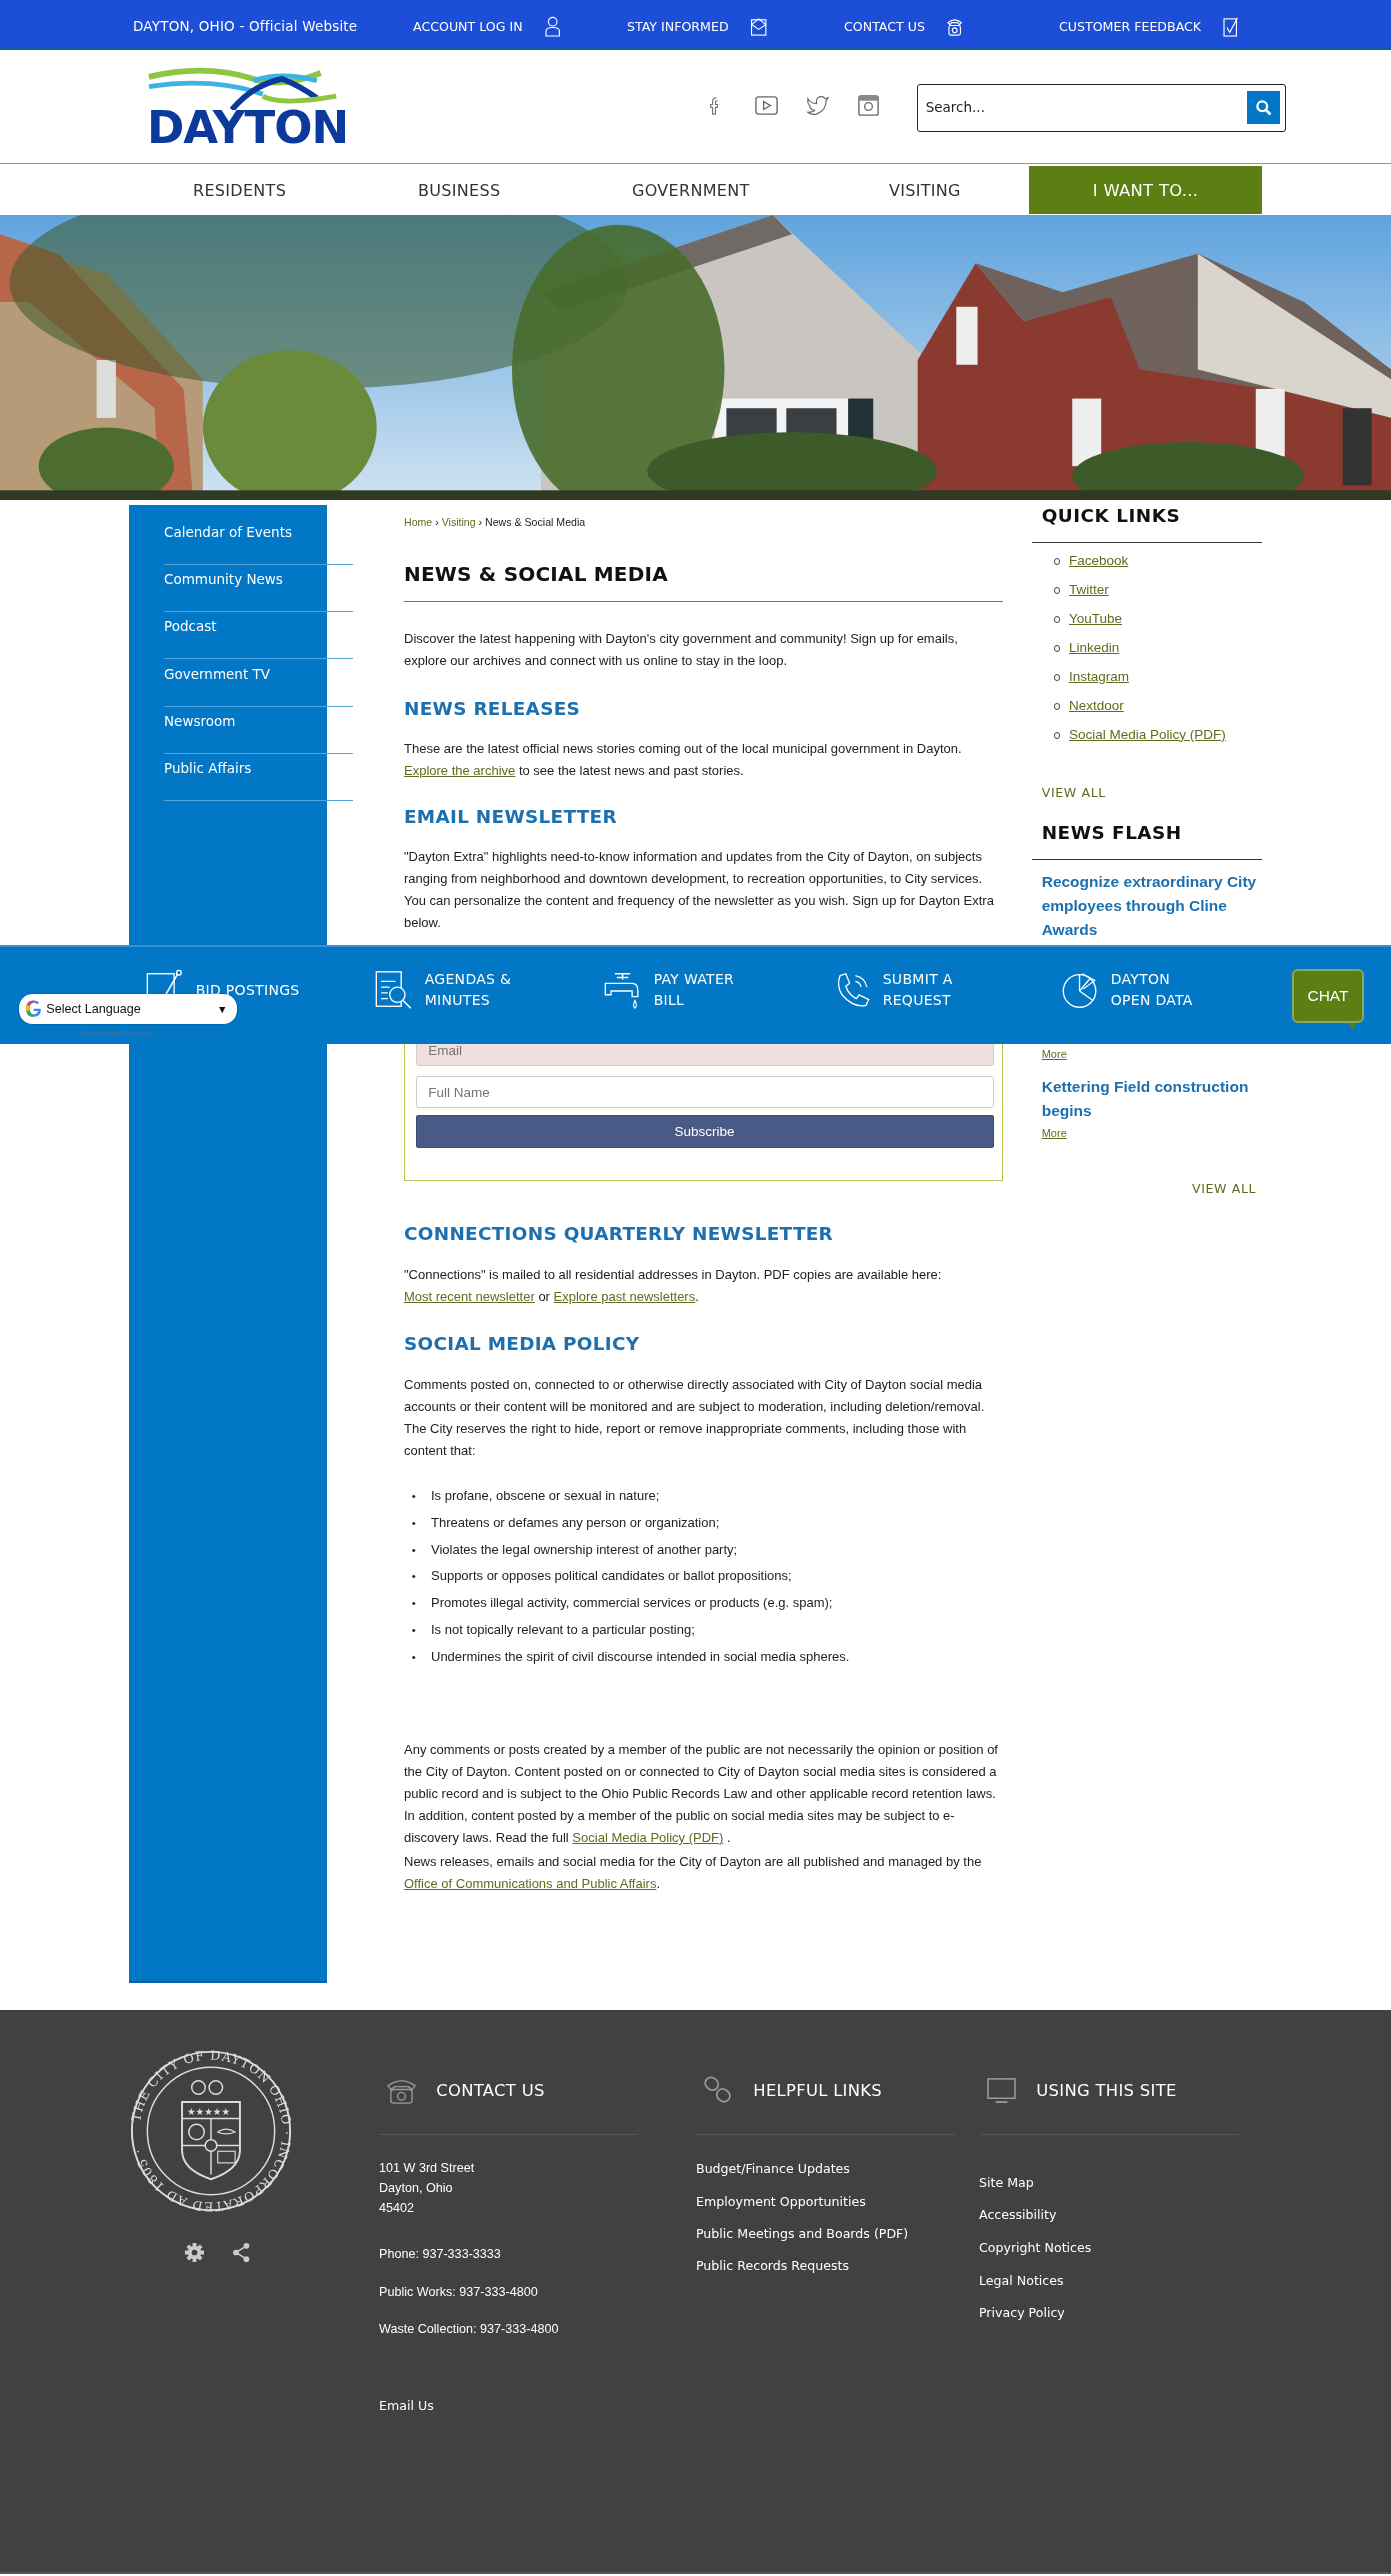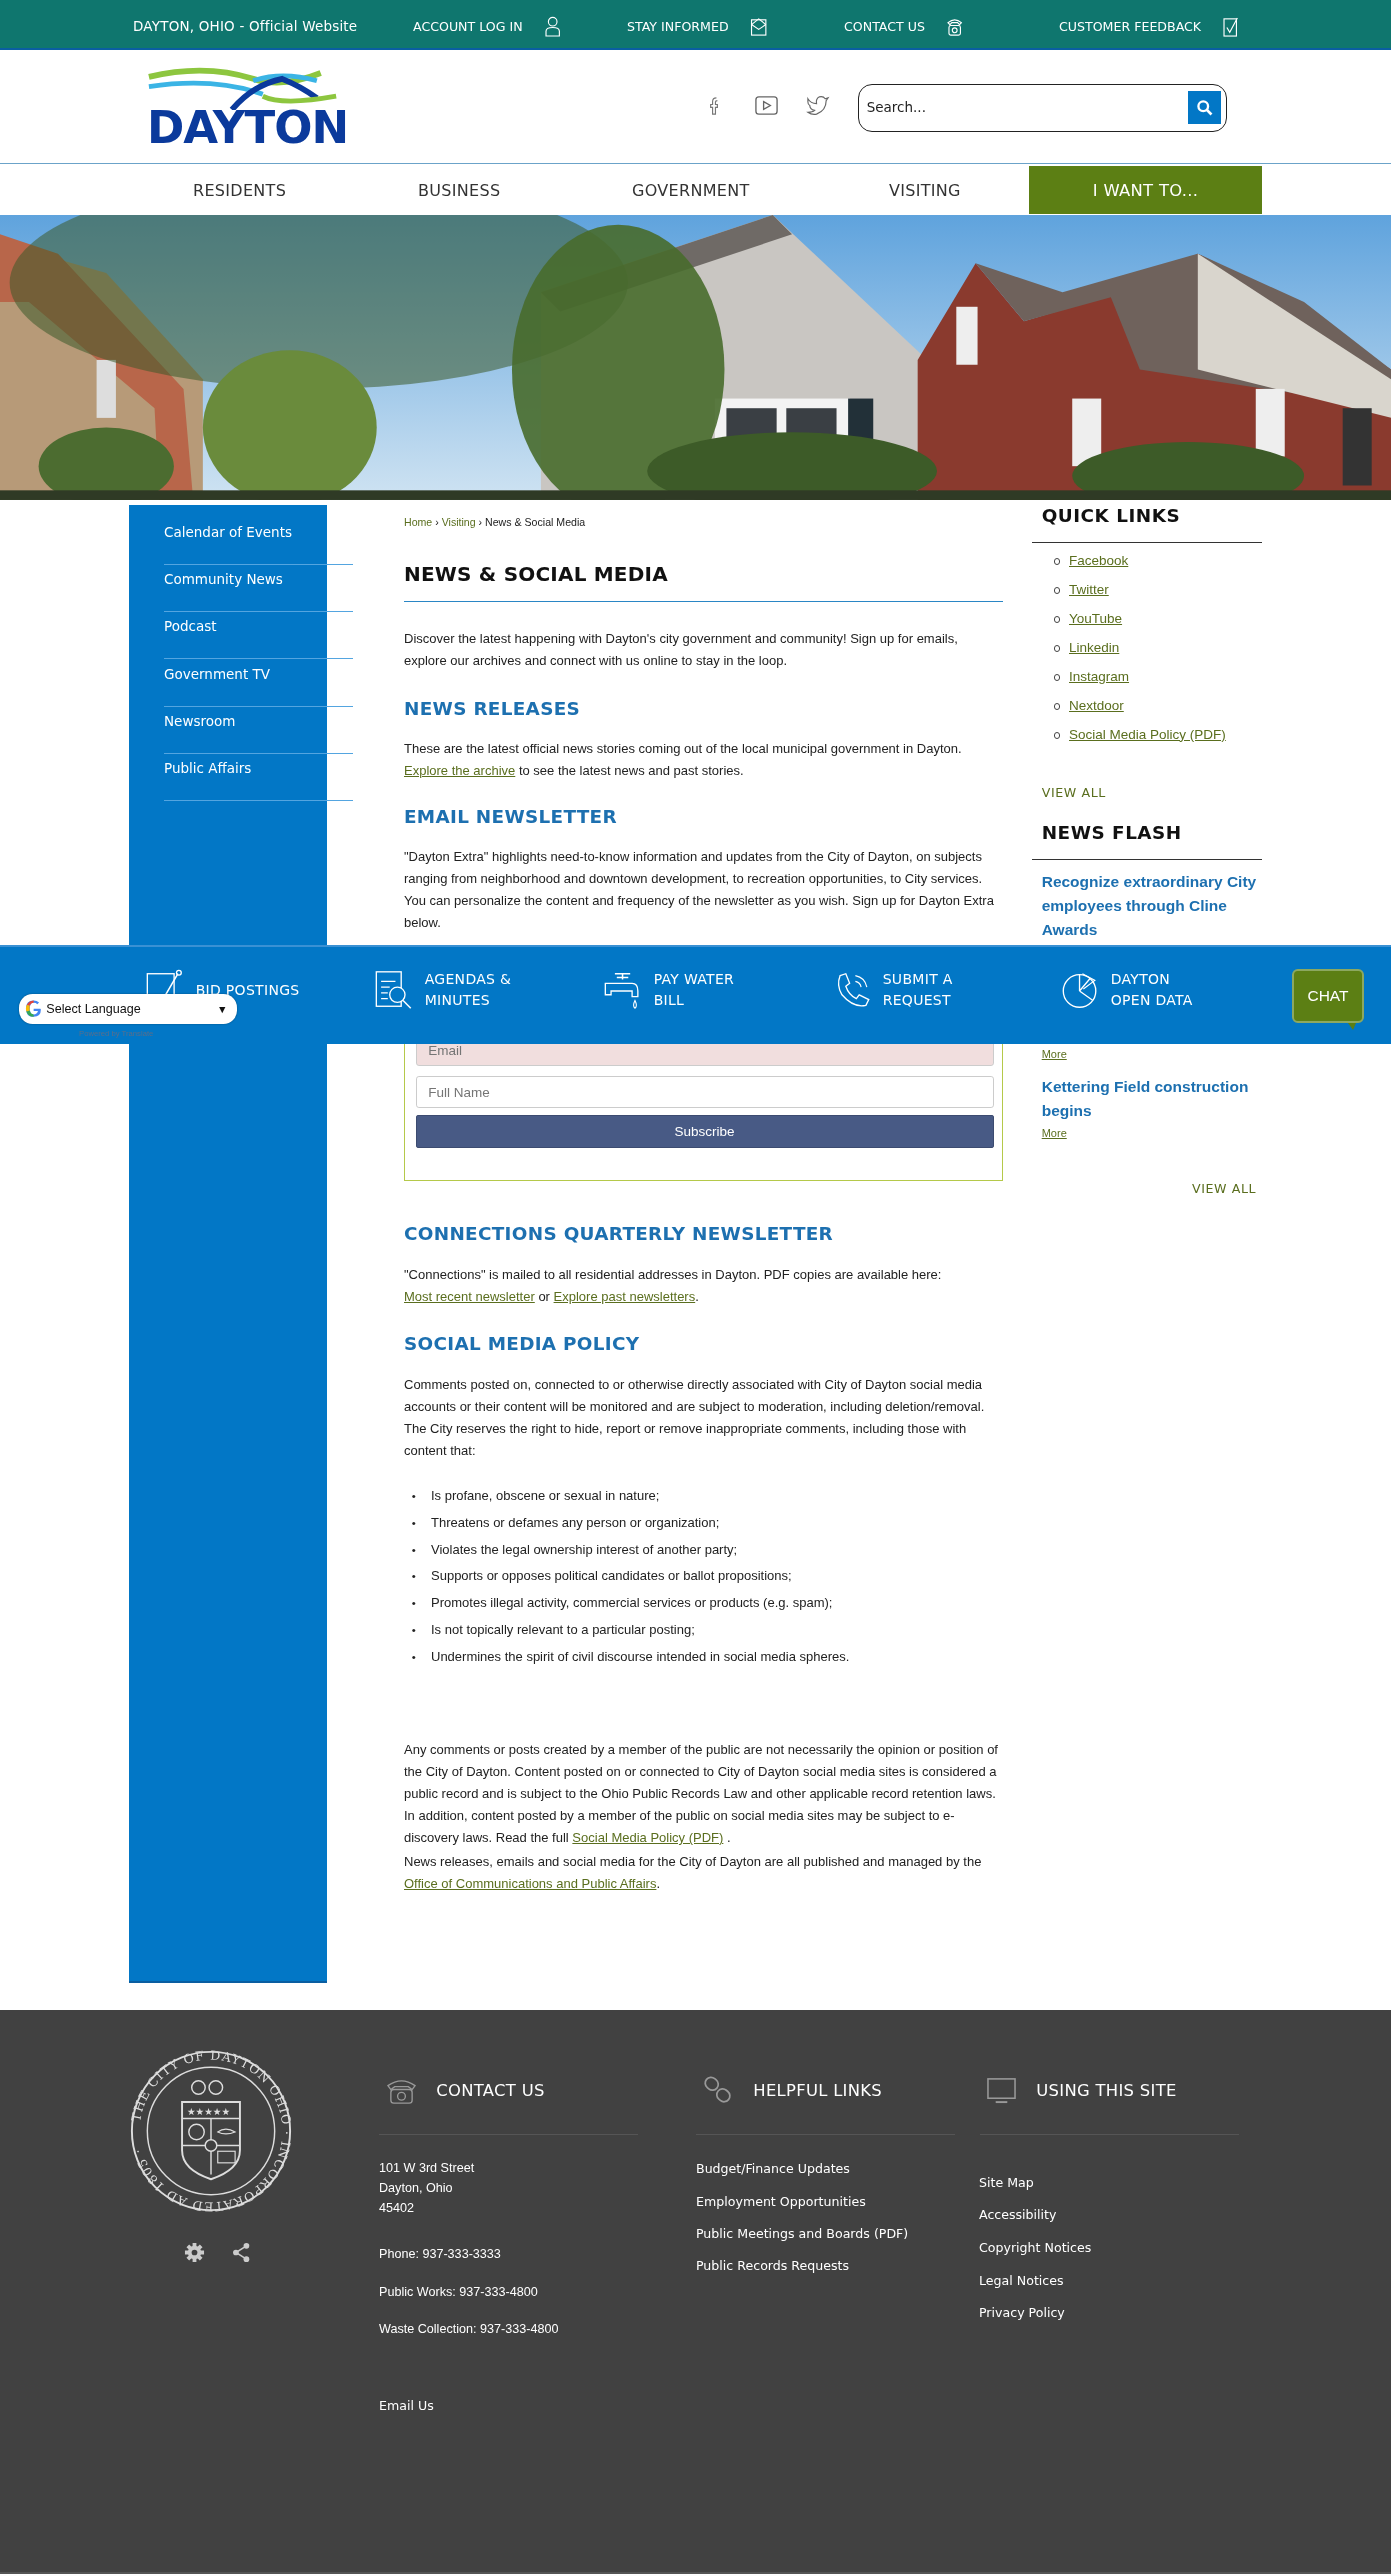--- a/index.html
+++ b/index.html
@@ -1,31 +1,31 @@
 <!DOCTYPE html>
 <html><head>
   <meta charset="utf-8">
   <style>
     * { box-sizing: border-box; margin: 0; padding: 0; }
     body { width: 1391px; height: 2576px; position: relative; background: #fff; font-family: "Liberation Sans", sans-serif; color: #222; overflow: hidden; }
     a { color: #5a6e1e; text-decoration: underline; }
     .abs { position: absolute; }
 
     
-    .topbar { position: absolute; left: 0; top: 0; width: 1391px; height: 50px; background: #0f766e; border-bottom: 2.9px solid #0a5ea1; }
+    .topbar { position: absolute; left: 0; top: 0; width: 1391px; height: 50px; background: #1d4ed8; border-bottom: 2.9px solid #0a5ea1; }
     .topbar .site-title { position: absolute; left: 133px; top: 18.4px; color: #fff; font-family: "DejaVu Sans", sans-serif; font-size: 13.5px; letter-spacing: 0.2px; }
     .topbar .tlink { position: absolute; top: 15.5px; color: #fff; font-family: "DejaVu Sans", sans-serif; font-size: 12.6px; display: flex; align-items: center; gap: 21px; }
     .topbar .tlink svg { width: 17.4px; height: 21px; }
 
     
     .header { position: absolute; left: 0; top: 50px; width: 1391px; height: 114px; background: #fff; border-bottom: 1.9px solid #6ba3c9; }
     .logo { position: absolute; left: 147px; top: 17.4px; width: 193px; height: 85px; }
     .logo-text { position: absolute; left: 0; top: 37px; font-family: "DejaVu Sans", sans-serif; font-weight: bold; font-size: 45px; color: #0b3a9c; letter-spacing: -1px; line-height: 48px; }
     .social { position: absolute; top: 43px; width: 25px; height: 25px; }
-    .search { position: absolute; left: 858px; top: 34px; width: 369px; height: 48px; border: 1.9px solid #222; border-radius: 14px; background: #fff; }
+    .search { position: absolute; left: 917px; top: 34px; width: 369px; height: 48px; border: 1.9px solid #222; border-radius: 3px; background: #fff; }
     .search input { position: absolute; left: 7.7px; top: 11.6px; width: 290px; height: 21px; border: none; outline: none; font-family: "DejaVu Sans", sans-serif; font-size: 13.5px; color: #333; background: transparent; }
     .search input::placeholder { color: #222; }
     .search .sbtn { position: absolute; right: 4.8px; top: 5.8px; width: 33px; height: 33px; background: #0277c6; display: flex; align-items: center; justify-content: center; }
 
     
     .nav { position: absolute; left: 0; top: 166px; width: 1391px; height: 48px; background: #fff; }
     .nav .nitem { position: absolute; top: 14.5px; font-family: "DejaVu Sans", sans-serif; font-size: 16px; color: #333; letter-spacing: 0.3px; }
     .nav .want { position: absolute; left: 1029px; top: 0; width: 233px; height: 48px; background: #5c7f14; color: #fff; font-family: "DejaVu Sans", sans-serif; font-size: 16.4px; display: flex; align-items: center; justify-content: center; letter-spacing: 0.3px; }
 
     

